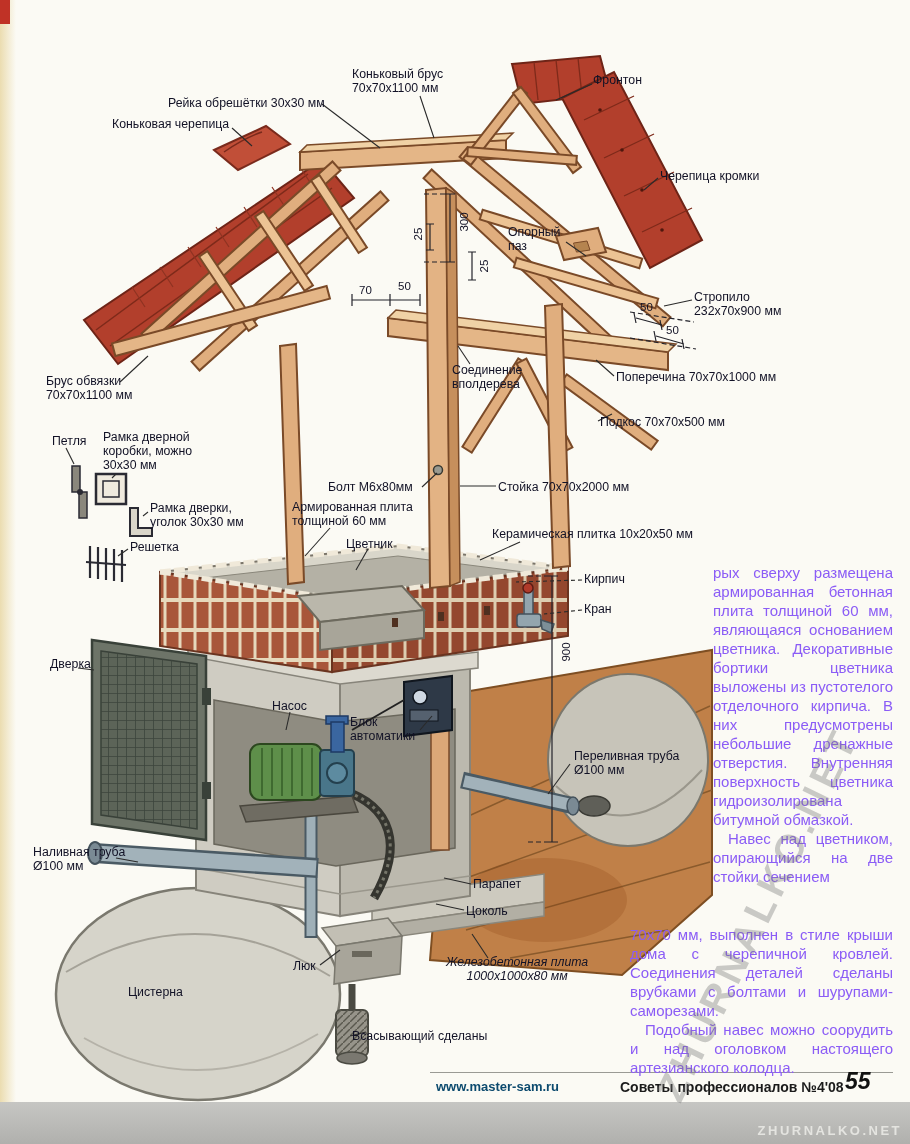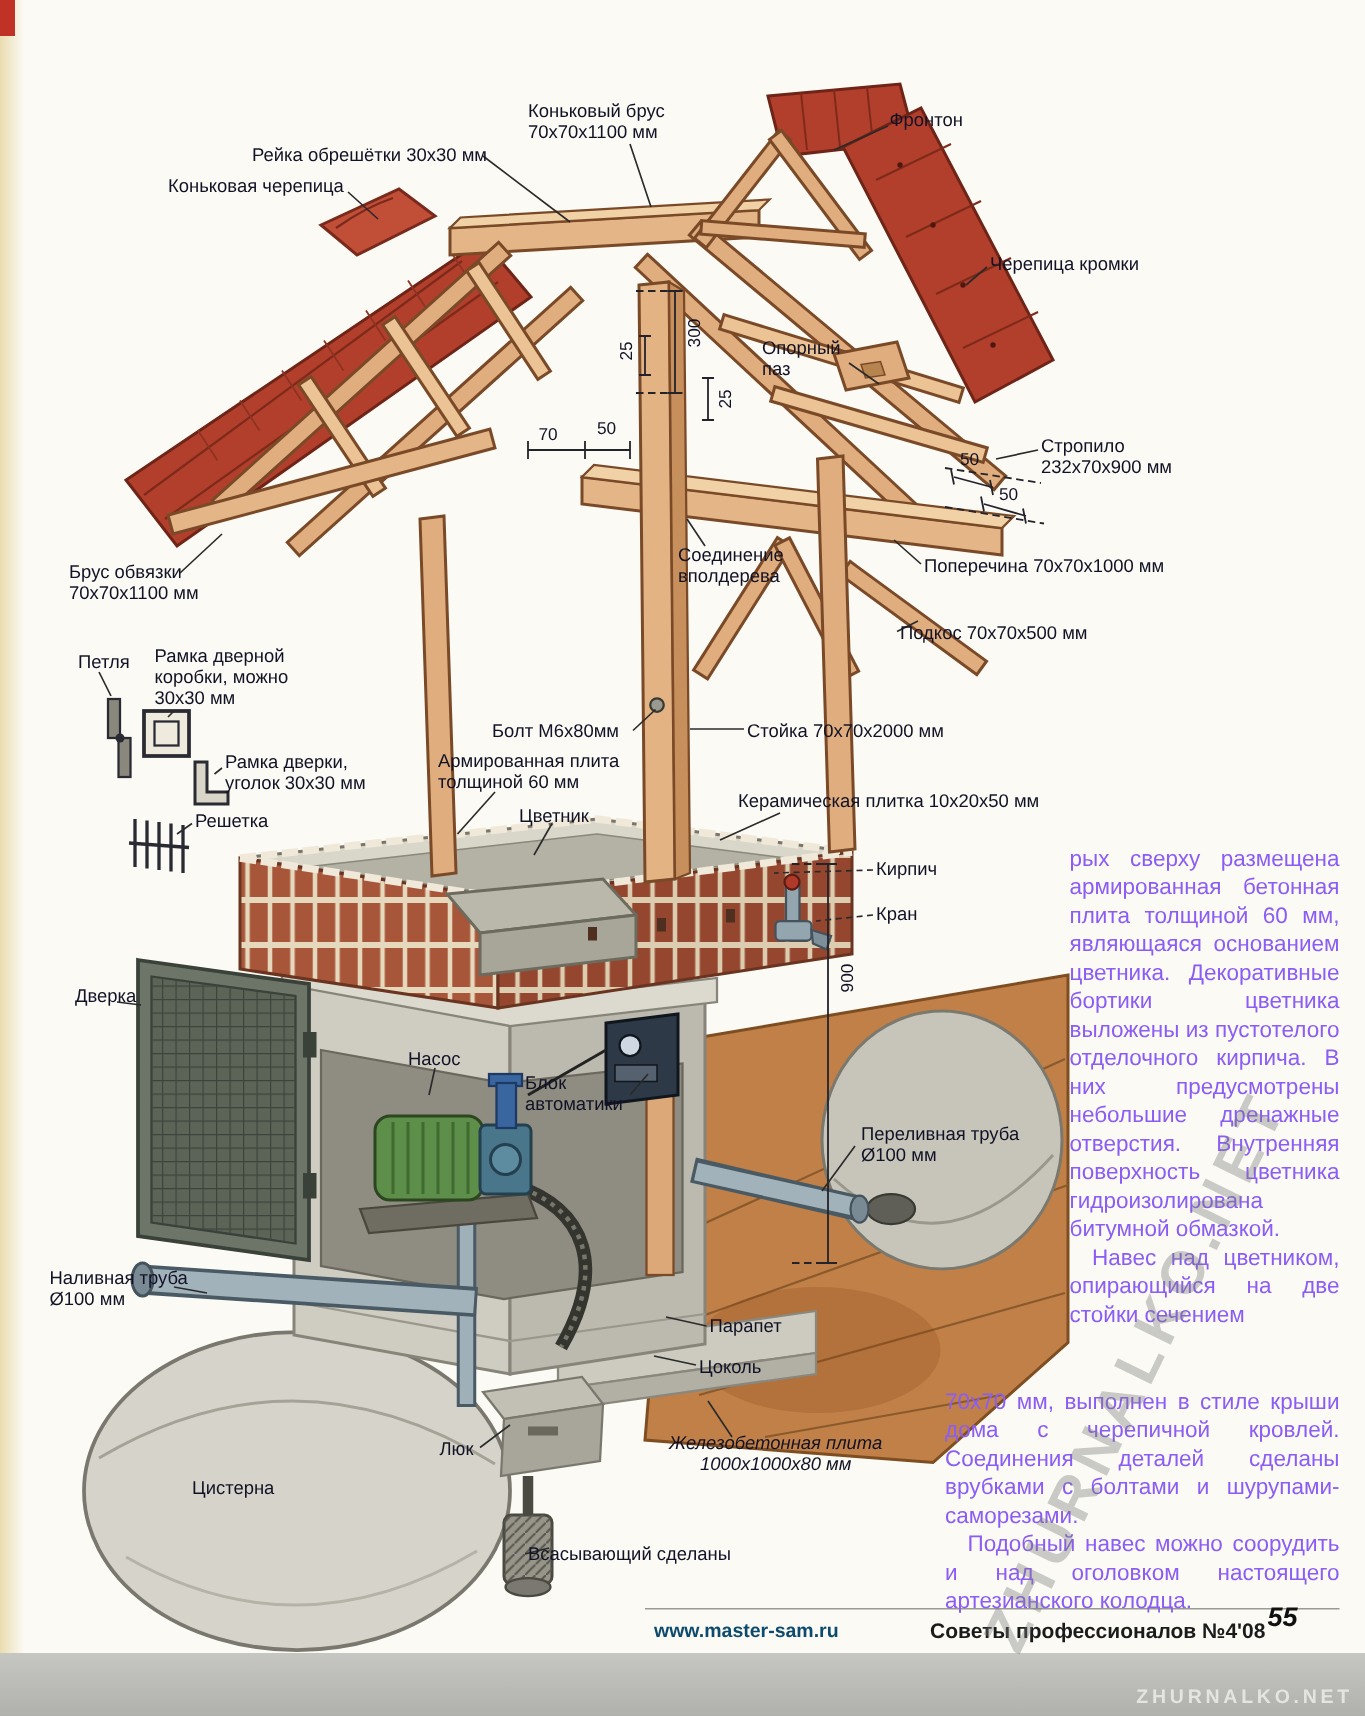--- a/index.html
+++ b/index.html
@@ -18,21 +18,21 @@
   .rot{transform:rotate(-90deg);transform-origin:center;}
   .article{position:absolute;text-align:justify;font-size:15px;line-height:19px;
        color:#8b5cf6;z-index:4;}
   .article p{margin:0;}
   .article p.indent{text-indent:15px;}
   .article-narrow{left:713px;top:563px;width:180px;}
   .article-wide{left:630px;top:925px;width:263px;}
   .footer-rule{position:absolute;left:430px;top:1072px;width:463px;height:1px;background:#9a9a94;}
   .footer-site{position:absolute;left:436px;top:1079px;font-size:13px;font-weight:bold;color:#0c4a6e;}
   .footer-issue{position:absolute;left:620px;top:1079px;font-size:14px;font-weight:bold;color:#1b1b1b;}
-  .footer-page{position:absolute;left:845px;top:1068px;font-size:18px;font-weight:bold;
+  .footer-page{position:absolute;left:845px;top:1068px;font-size:23px;font-weight:bold;
        font-style:italic;color:#111;}
   .wm-diag{position:absolute;left:668px;top:1076px;transform:rotate(-64deg);
        transform-origin:0 50%;font-size:40px;font-weight:bold;letter-spacing:5px;
        color:rgba(120,120,120,.38);white-space:nowrap;z-index:9;}
   .wm-corner{position:absolute;right:8px;bottom:6px;font-size:13px;font-weight:bold;
        letter-spacing:2.5px;color:#e4e4e0;z-index:9;}
   .bottom-strip{position:absolute;left:0;top:1102px;width:910px;height:42px;
        background:linear-gradient(to bottom,#c6c6c3,#b0b0ad);}
 </style>
 </head>

